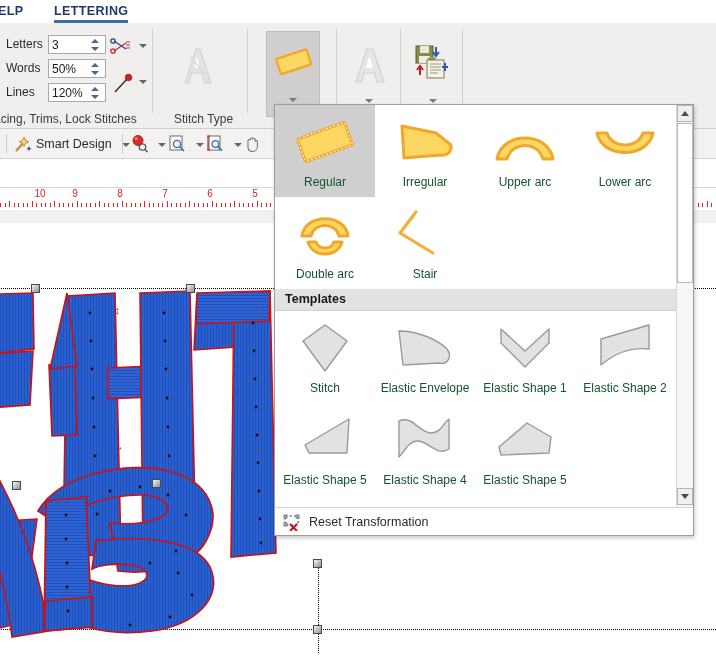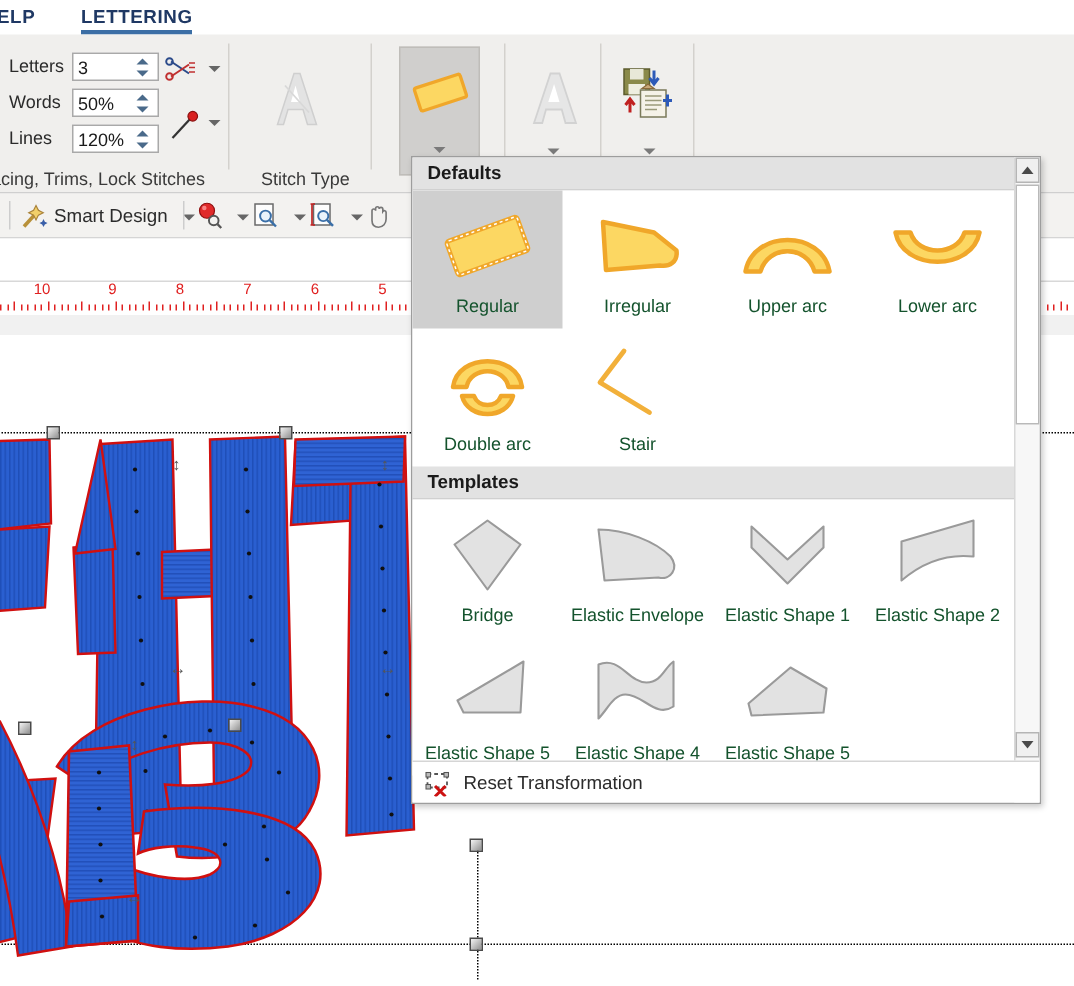--- a/index.html
+++ b/index.html
@@ -488,21 +488,21 @@
     <div class="tb-item" style="left:244px;">
       <svg width="18" height="18" viewBox="0 0 18 18">
         <path d="M4 10 V5.5 a1.2 1.2 0 0 1 2.4 0 V4 a1.2 1.2 0 0 1 2.4 0 V4.4 a1.2 1.2 0 0 1 2.4 0 V6 a1.2 1.2 0 0 1 2.2 .6 V11 c0 3 -2 5.5 -5 5.5 c-3 0 -4.4 -2 -4.4 -4.5 z" fill="none" stroke="#777" stroke-width="1.1"></path>
       </svg>
     </div>
   </div>
 
   <div class="wsband"></div>
 
   <div class="ruler" id="ruler">
-      <span class="rnum" style="left: 28px;">10</span>
+      <span class="rnum" style="left: 40px;">10</span>
       <span class="rnum" style="left: 75px;">9</span>
       <span class="rnum" style="left: 120px;">8</span>
       <span class="rnum" style="left: 165px;">7</span>
       <span class="rnum" style="left: 210px;">6</span>
       <span class="rnum" style="left: 255px;">5</span>
       <span class="rnum" style="left: 300px;">4</span>
       <span class="tick" style="left: 0px; height: 4px;"></span>
       <span class="tick" style="left: 4.5px; height: 4px;"></span>
       <span class="tick" style="left: 9px; height: 6px;"></span>
       <span class="tick" style="left: 13.5px; height: 4px;"></span>
@@ -784,21 +784,20 @@
     <div class="ctrlglyph" style="left:112px; top:217px;">↔</div>
     <div class="ctrlglyph" style="left:252px; top:217px;">↔</div>
     <div class="ctrlglyph" style="left:111px; top:81px;">↕</div>
     <div class="ctrlglyph" style="left:250px; top:81px;">↕</div>
     <div class="ctrlglyph" style="left:83px; top:268px;">↕</div>
     <div class="ctrlglyph" style="left:83px; top:370px;">↔</div>
   </div>
 
   <div class="gallery">
 
-    <div class="gal-header">Defaults</div>
 
     <div class="gal-grid" style="width:402px;">
 
       <div class="gal-cell sel">
         <div class="gal-icon">
           <svg width="74" height="54" viewBox="0 0 74 54">
             <g transform="rotate(-20 37 27)">
               <rect x="12" y="15" width="50" height="24" rx="2" fill="#fcd762" stroke="#f0a72a" stroke-width="3"></rect>
               <rect x="12" y="15" width="50" height="24" rx="2" fill="none" stroke="#ffffff" stroke-width="1" stroke-dasharray="2 2"></rect>
             </g>
@@ -861,21 +860,21 @@
 
     <div class="gal-grid" style="width:402px;">
 
 
       <div class="gal-cell">
         <div class="gal-icon">
           <svg width="76" height="54" viewBox="0 0 76 54">
             <path d="M38 4 L60 20 L38 50 L16 20 Z" fill="#e2e2e2" stroke="#9a9a9a" stroke-width="1.4" stroke-linejoin="round"></path>
           </svg>
         </div>
-        <div class="gal-cap">Bridge</div>
+        <div class="gal-cap">Stitch</div>
       </div>
 
       <div class="gal-cell">
         <div class="gal-icon">
           <svg width="76" height="54" viewBox="0 0 76 54">
             <path d="M12 10 C30 10 50 18 60 28 C66 36 60 44 52 42 L16 44 Z" fill="#e2e2e2" stroke="#9a9a9a" stroke-width="1.4" stroke-linejoin="round"></path>
           </svg>
         </div>
         <div class="gal-cap">Elastic Envelope</div>
       </div>

